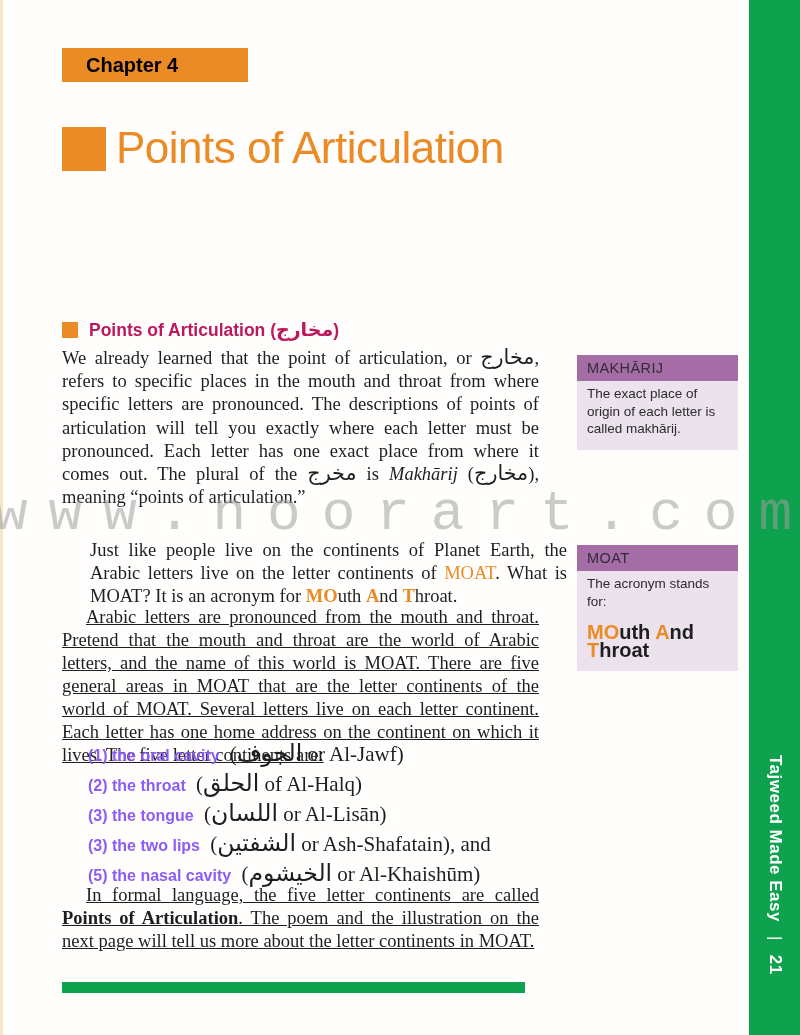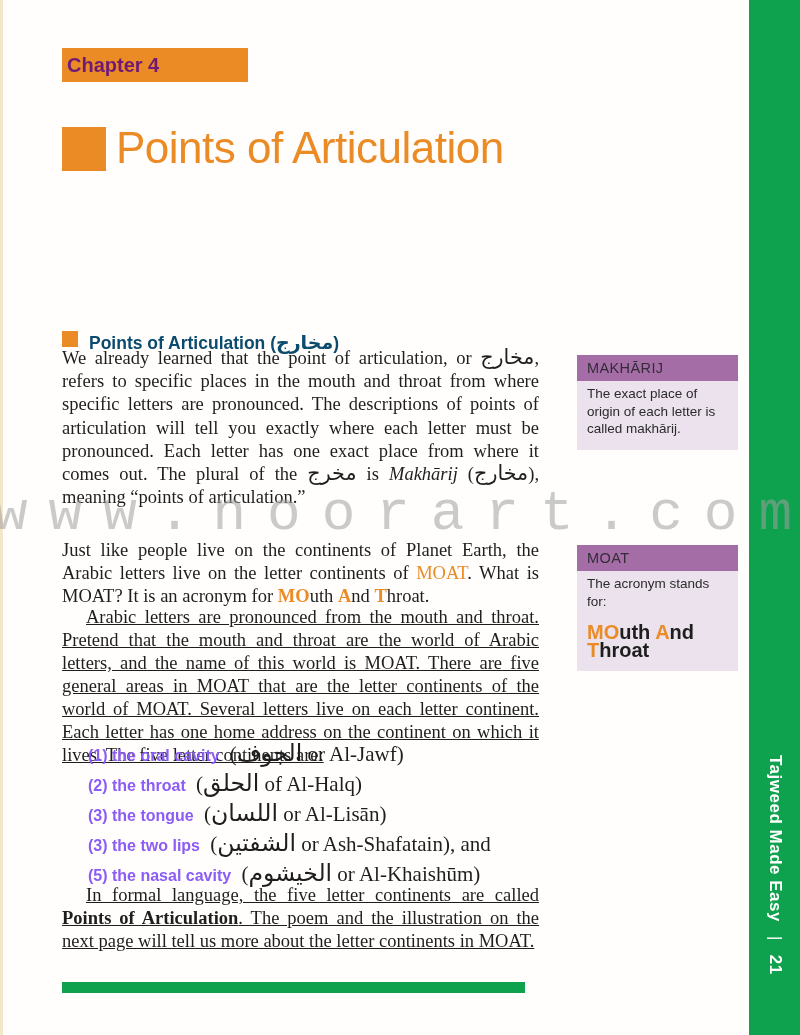--- a/index.html
+++ b/index.html
@@ -13,46 +13,45 @@
     color: #1e1e1e;
   }
   .scan-edge {
     position: absolute; left: 0; top: 0; width: 3px; height: 1035px;
     background: #f3e7c9;
   }
   
   .chapter-banner {
     position: absolute; left: 62px; top: 48px; width: 186px; height: 34px;
     background: #EB8B26;
-    color: #701a75;
+    color: #000000;
     font-family: "Liberation Sans", sans-serif;
     font-weight: bold; font-size: 20px; line-height: 34px;
-    padding-left: 5px;
+    padding-left: 24px;
   }
   
   .title-row {
     position: absolute; left: 62px; top: 125px;
     display: flex; align-items: flex-end;
   }
   .title-square {
     width: 44px; height: 44px; background: #EB8B26; margin-right: 10px;
   }
   .main-title {
     font-family: "Liberation Sans", sans-serif;
     font-weight: 400; font-size: 44px; line-height: 46px;
     color: #EB8B26; letter-spacing: -0.5px; white-space: nowrap;
   }
   
   .sect-heading {
     position: absolute; left: 62px;
-    display: flex; align-items: flex-start;
+    display: flex; align-items: center;
     font-family: "Liberation Sans", sans-serif;
-    font-weight: bold; font-size: 17.5px; color: #0c4a6e;
+    font-weight: bold; font-size: 17.5px; color: #be185d;
     white-space: nowrap;
-    margin-top: 13px;
   }
   .sq-bullet { width: 16px; height: 16px; background: #EB8B26; margin-right: 11px; flex: none; }
   .tri-bullet {
     width: 0; height: 0; margin-right: 9px; flex: none;
     border-left: 10px solid transparent; border-right: 10px solid transparent;
     border-top: 16px solid #EB8B26;
   }
   .heading-ar { font-size: 19px; font-family: "DejaVu Sans", sans-serif; font-weight: bold; }
   
   .body-par {
@@ -136,21 +135,21 @@
   </div>
 
   <div class="body-par" style="top:347px;"><span>We already learned that the point of articulation, or </span><span class="ar">مخارج</span><span>, refers to specific places in the mouth and throat from where specific letters are pronounced. The descriptions of points of articulation will tell you exactly where each letter must be pronounced. Each letter has one exact place from where it comes out. The plural of the </span><span class="ar">مخرج</span><span> is </span><span class="it">Makhārij</span><span> (</span><span class="ar">مخارج</span><span>), meaning “points of articulation.”</span></div>
 
   <div class="side-box" style="top:355px;">
     <div class="box-header">MAKHĀRIJ</div>
     <div class="box-body">The exact place of origin of each letter is called makhārij.</div>
   </div>
 
 
-  <div class="body-par" style="top:539px;"><span>Just like people live on the continents of Planet Earth, the Arabic letters live on the letter continents of </span><span class="orange">MOAT</span><span>. What is MOAT? It is an acronym for </span><span class="orange-b">MO</span><span>uth </span><span class="orange-b">A</span><span>nd </span><span class="orange-b">T</span><span>hroat.</span></div>
+  <div class="body-par" style="top:539px;margin-left:28px;"><span>Just like people live on the continents of Planet Earth, the Arabic letters live on the letter continents of </span><span class="orange">MOAT</span><span>. What is MOAT? It is an acronym for </span><span class="orange-b">MO</span><span>uth </span><span class="orange-b">A</span><span>nd </span><span class="orange-b">T</span><span>hroat.</span></div>
 
   <div class="side-box" style="top:545px;">
     <div class="box-header">MOAT</div>
     <div class="box-body">
       <div>The acronym stands for:</div>
       <div class="acronym-line"><span class="orange-b">MO</span><span>uth </span><span class="orange-b">A</span><span>nd </span><span class="orange-b">T</span><span>hroat</span></div>
     </div>
   </div>
 
   <div class="body-par indent" style="top:606px; line-height:23px;">Arabic letters are pronounced from the mouth and throat. Pretend that the mouth and throat are the world of Arabic letters, and the name of this world is MOAT. There are five general areas in MOAT that are the letter continents of the world of MOAT. Several letters live on each letter continent. Each letter has one home address on the continent on which it lives. The five letter continents are:</div>

